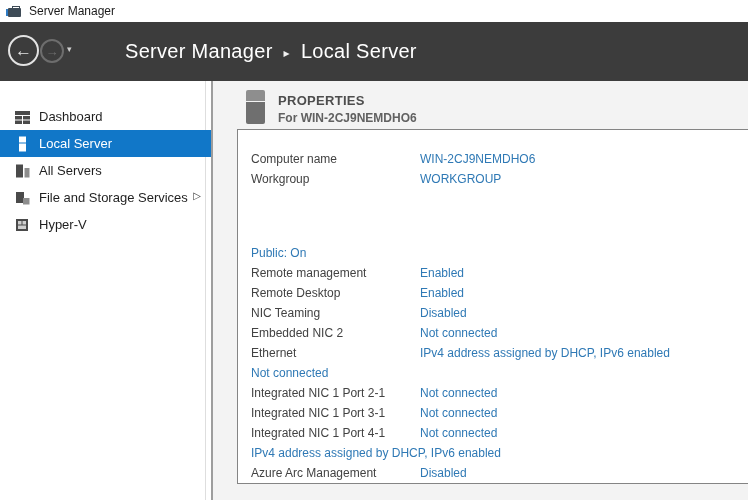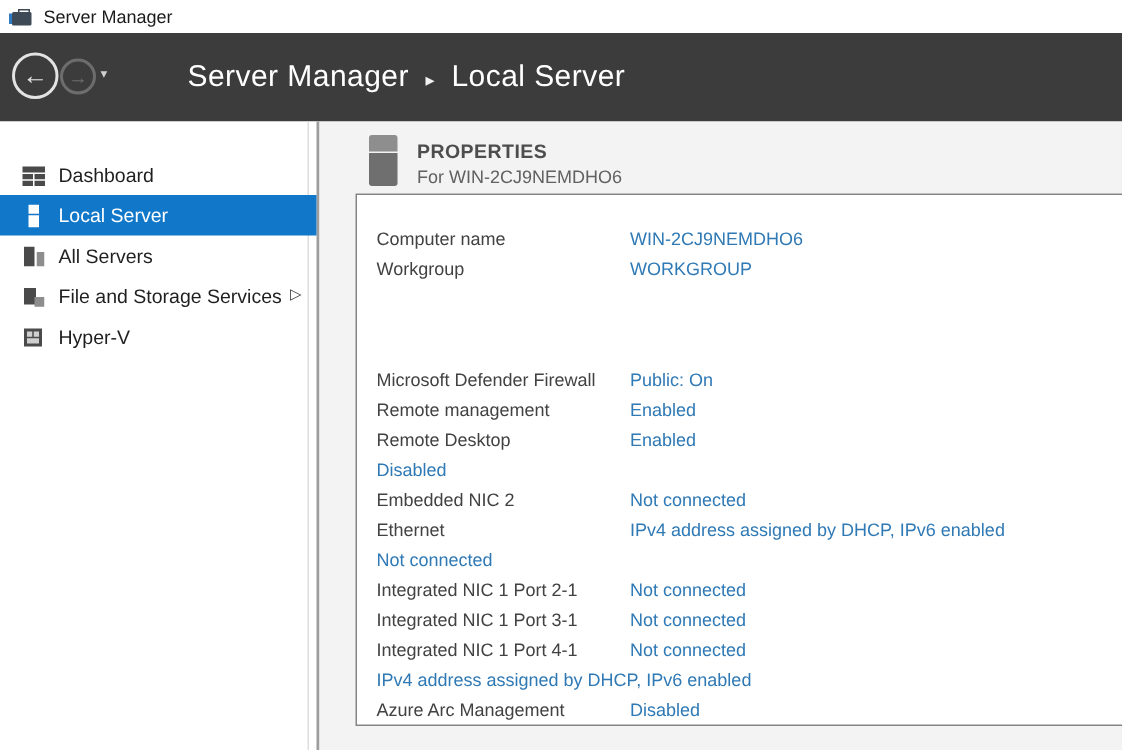--- a/index.html
+++ b/index.html
@@ -78,21 +78,21 @@
   }
   .panel-icon { position: absolute; left: 33px; top: 9px; width: 19px; height: 34px; }
   .panel-icon .top { position: absolute; left: 0; top: 0; width: 19px; height: 11px; background: #8e8e8e; border-radius: 2px 2px 0 0; }
   .panel-icon .body { position: absolute; left: 0; top: 12px; width: 19px; height: 22px; background: #6f6f6f; border-radius: 0 0 2px 2px; }
   .panel-title {
     position: absolute; left: 65px; top: 12px;
     font-size: 13px; font-weight: bold; color: #4d4d4d; letter-spacing: 0.3px;
   }
   .panel-subtitle {
     position: absolute; left: 65px; top: 30px;
-    font-size: 12px; color: #616161;
+    font-size: 12px; color: #616161; font-weight: bold;
   }
   .props-box {
     position: absolute; left: 24px; top: 48px; right: -2px; bottom: 16px;
     background: #ffffff; border: 1px solid #848484;
     padding: 19px 0 0 13px; box-sizing: border-box;
   }
   .prop-row { height: 20px; display: flex; align-items: center; font-size: 12px; }
   .prop-row .plabel { width: 169px; flex: 0 0 169px; color: #424242; }
   .prop-row .pvalue { color: #2f79b5; cursor: pointer; white-space: nowrap; }
   .group-gap { height: 54px; }
@@ -185,32 +185,32 @@
       <span class="pvalue">WIN-2CJ9NEMDHO6</span>
     </div>
     <div class="prop-row">
       <span class="plabel">Workgroup</span>
       <span class="pvalue">WORKGROUP</span>
     </div>
 
     <div class="group-gap"></div>
 
     <div class="prop-row">
-      <span class="plabel">Microsoft Defender Firewall</span>
       <span class="pvalue">Public: On</span>
     </div>
     <div class="prop-row">
       <span class="plabel">Remote management</span>
       <span class="pvalue">Enabled</span>
     </div>
     <div class="prop-row">
       <span class="plabel">Remote Desktop</span>
       <span class="pvalue">Enabled</span>
     </div>
     <div class="prop-row">
+      <span class="plabel">NIC Teaming</span>
       <span class="pvalue">Disabled</span>
     </div>
     <div class="prop-row">
       <span class="plabel">Embedded NIC 2</span>
       <span class="pvalue">Not connected</span>
     </div>
     <div class="prop-row">
       <span class="plabel">Ethernet</span>
       <span class="pvalue">IPv4 address assigned by DHCP, IPv6 enabled</span>
     </div>

